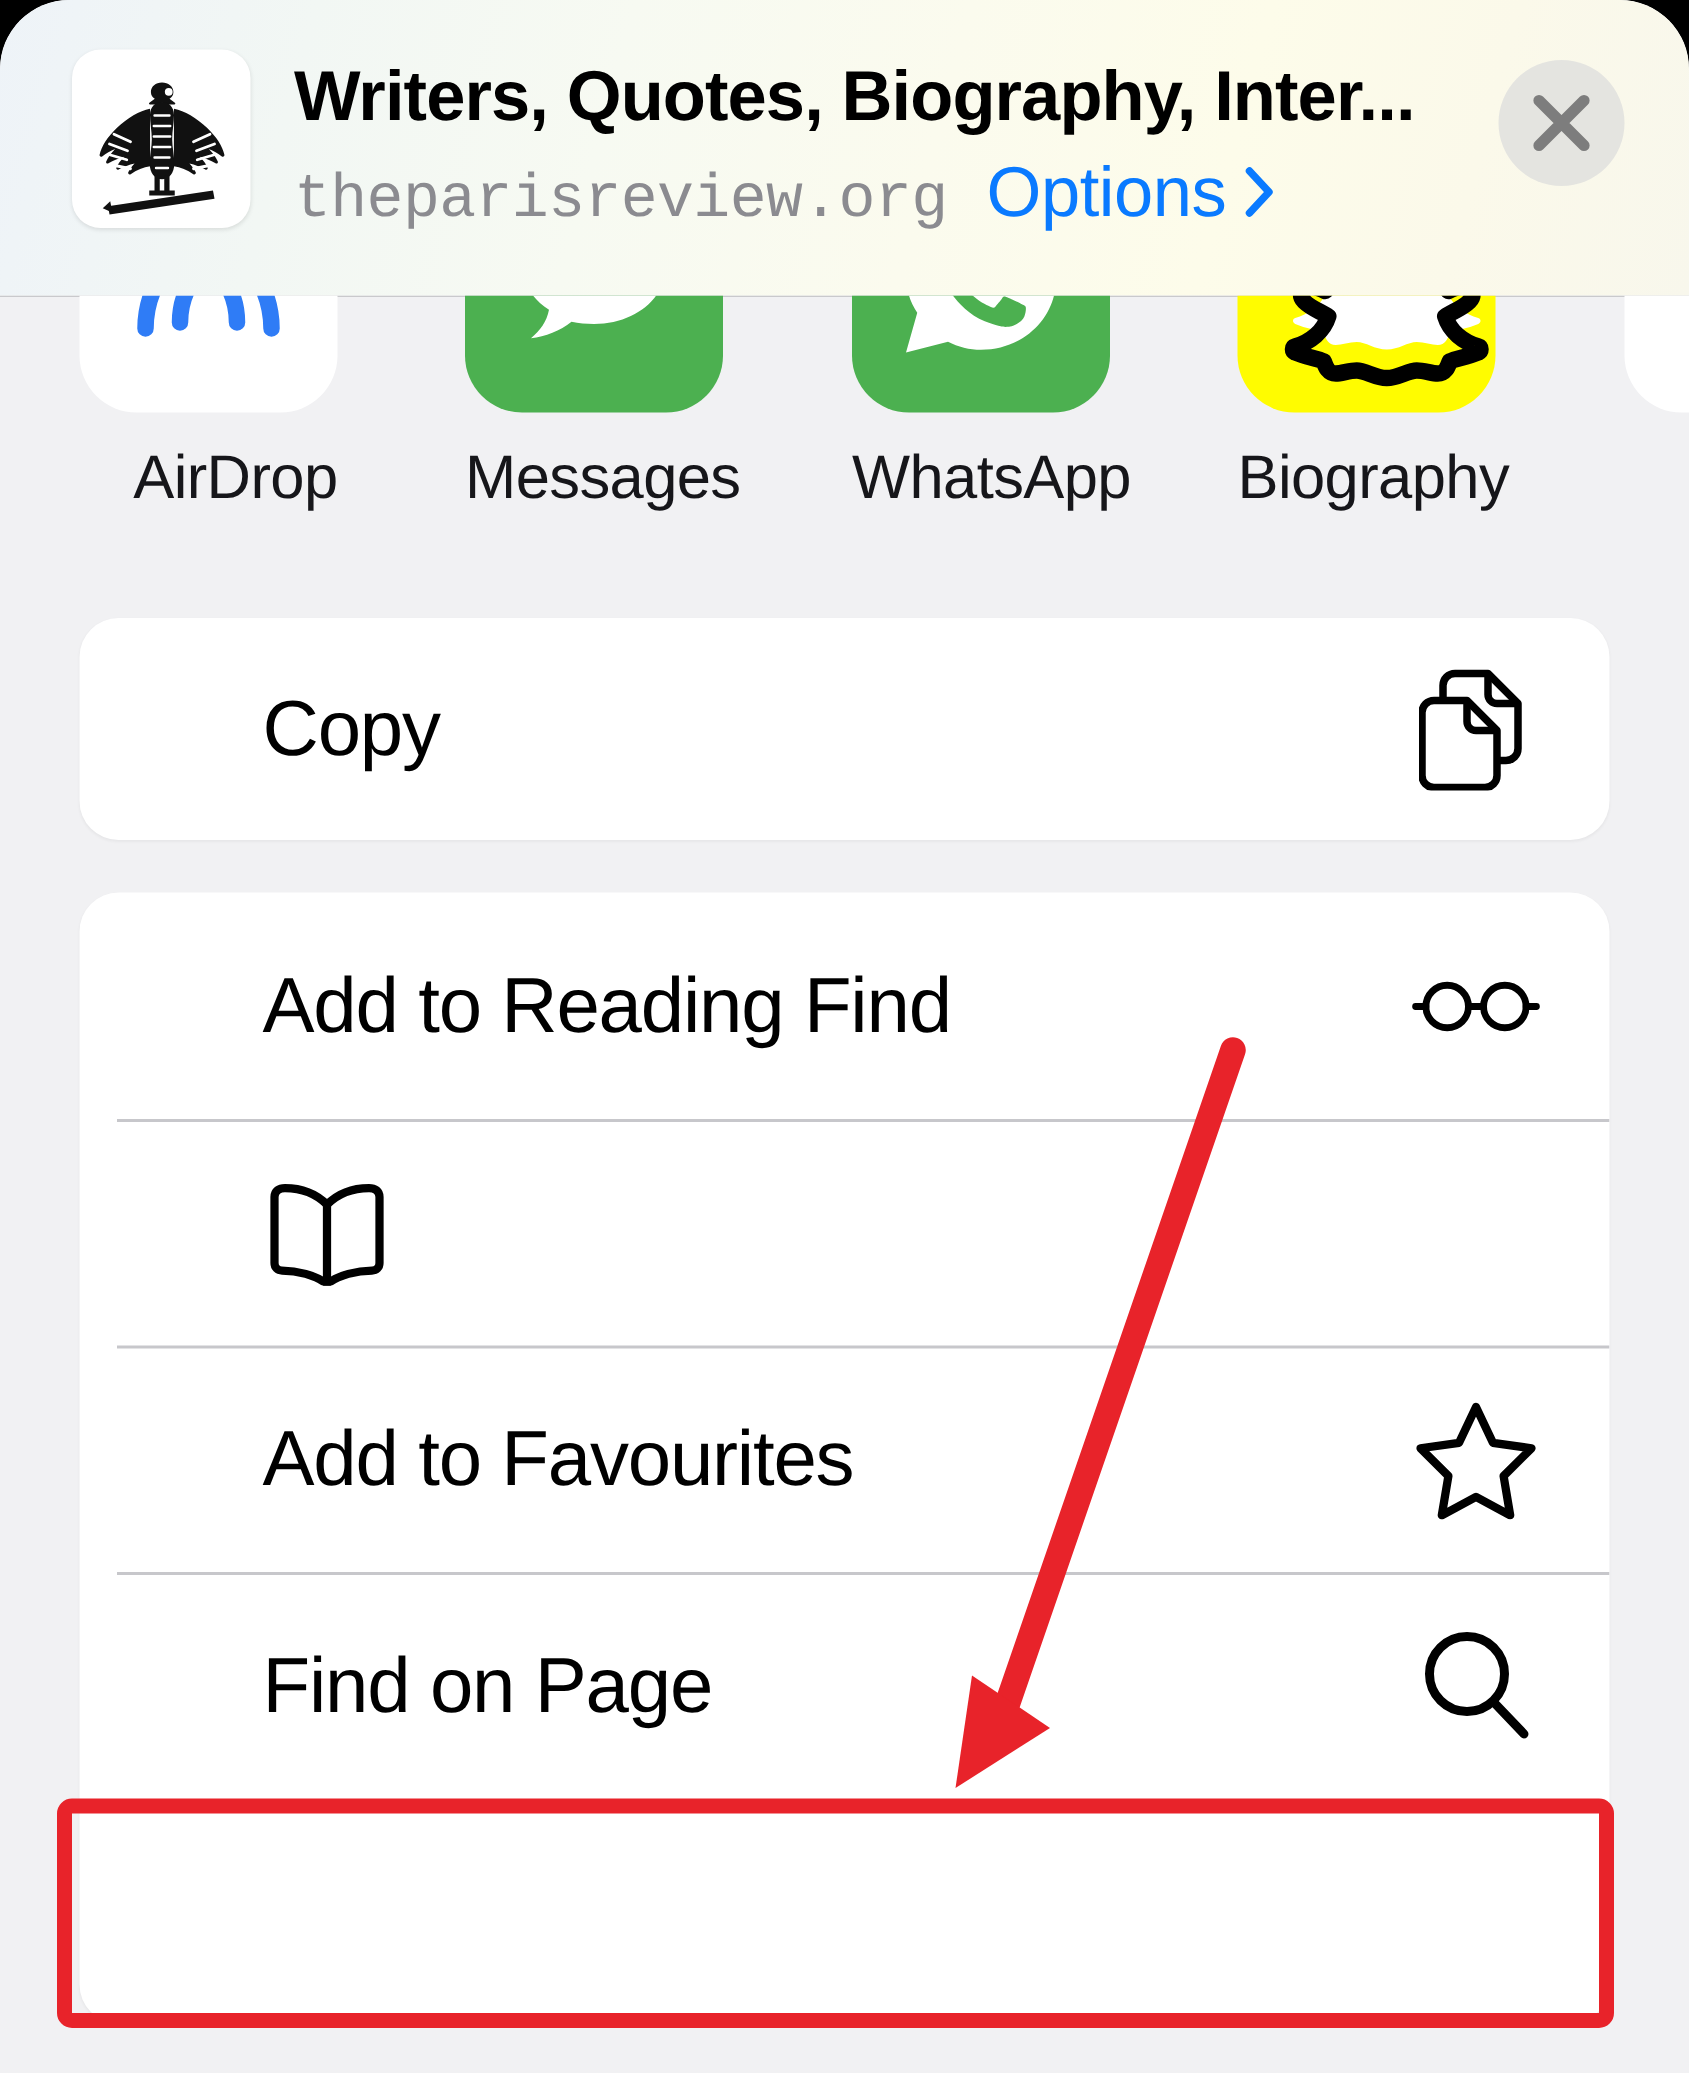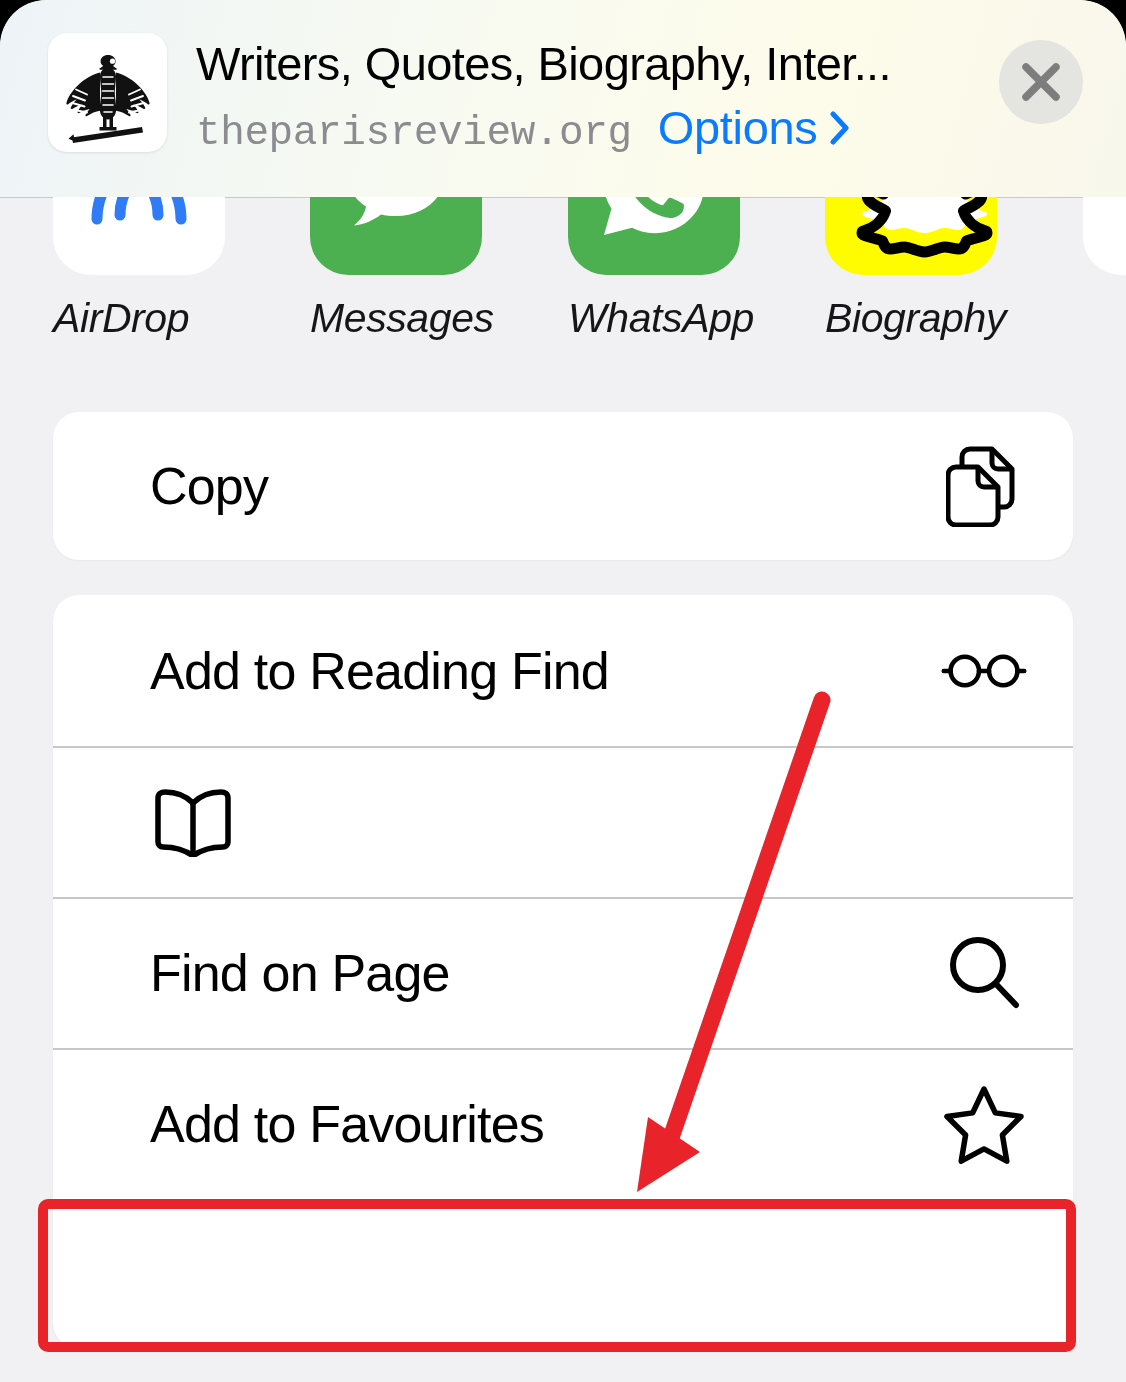--- a/index.html
+++ b/index.html
@@ -64,21 +64,21 @@
   }
   #site-favicon svg { display: block; }
 
   #header-text {
     margin-left: 29px;
     padding-top: 7px;
     min-width: 0;
   }
   #sheet-title {
     font-size: 47px;
-    font-weight: 400;
+    font-weight: 700;
     color: #000000;
     letter-spacing: -0.6px;
     line-height: 1.0;
     white-space: nowrap;
   }
   #subtitle-row {
     margin-top: 16px;
     display: flex;
     align-items: baseline;
     white-space: nowrap;
@@ -123,22 +123,21 @@
     position: absolute;
     left: 0; top: 197px;
     width: 1126px;
     height: 146px;
     overflow: hidden;
   }
   .app-item {
     position: absolute;
     top: 0;
     width: 172px;
-    text-align: left;
-    font-style: italic;
+    text-align: right;
   }
   .app-icon {
     width: 172px;
     height: 78px;           
     border-radius: 0 0 38px 38px;
     position: relative;
     overflow: hidden;
     margin: 0 auto;
   }
   .app-label {
@@ -175,20 +174,21 @@
 
   .opt-row {
     position: relative;
     height: 151px;
     display: flex;
     align-items: center;
     justify-content: space-between;
     padding: 0 40px 0 97px;
     box-sizing: border-box;
     cursor: pointer;
+    margin-left: 25px;
   }
   #card-copy .opt-row { height: 148px; }
   .opt-row + .opt-row::before {
     content: "";
     position: absolute;
     left: 0; right: 0; top: 0;
     height: 1.5px;
     background: #c7c7cb;
   }
   .opt-label {
@@ -369,38 +369,38 @@
       <span class="opt-icon">
         <svg width="80" height="70" viewBox="0 0 80 70">
           <path d="M40 16C33 9 23 5 12 5 8 5 5 7 5 11v44c0 3 2 5 5 5 10 0 22 3 30 9" fill="none" stroke="#000" stroke-width="5.5" stroke-linejoin="round" stroke-linecap="round"></path>
           <path d="M40 16C47 9 57 5 68 5c4 0 7 2 7 6v44c0 3-2 5-5 5-10 0-22 3-30 9" fill="none" stroke="#000" stroke-width="5.5" stroke-linejoin="round" stroke-linecap="round"></path>
           <path d="M40 16v53" fill="none" stroke="#000" stroke-width="5.5" stroke-linecap="round"></path>
         </svg>
       </span>
     </div>
 
     <div class="opt-row">
+      <span class="opt-label">Add to Favourites</span>
+      <span class="opt-icon">
+        <svg width="82" height="80" viewBox="0 0 82 80">
+          <path d="M41 5l11.3 23.9 25.7 3.6 -18.6 18.5 4.4 26.2L41 64.9 18.2 77.2l4.4-26.2L4 32.5l25.7-3.6z" fill="none" stroke="#000" stroke-width="5.5" stroke-linejoin="round"></path>
+        </svg>
+      </span>
+    </div>
+
+    <div class="opt-row">
       <span class="opt-label">Find on Page</span>
       <span class="opt-icon">
         <svg width="78" height="78" viewBox="0 0 78 78">
           <circle cx="33" cy="31" r="25" fill="none" stroke="#000" stroke-width="6"></circle>
           <path d="M51 50l20 21" fill="none" stroke="#000" stroke-width="6" stroke-linecap="round"></path>
         </svg>
       </span>
     </div>
 
-    <div class="opt-row">
-      <span class="opt-label">Add to Favourites</span>
-      <span class="opt-icon">
-        <svg width="82" height="80" viewBox="0 0 82 80">
-          <path d="M41 5l11.3 23.9 25.7 3.6 -18.6 18.5 4.4 26.2L41 64.9 18.2 77.2l4.4-26.2L4 32.5l25.7-3.6z" fill="none" stroke="#000" stroke-width="5.5" stroke-linejoin="round"></path>
-        </svg>
-      </span>
-    </div>
-
   </div>
 
   <div id="highlight-box"></div>
 
   <svg id="callout-arrow" viewBox="0 0 1126 1382">
     <path d="M822 700 L665 1155" fill="none" stroke="#e8232a" stroke-width="17" stroke-linecap="round"></path>
     <path d="M637 1192 L648 1117 L700 1152 Z" fill="#e8232a"></path>
   </svg>
 
 </div>

